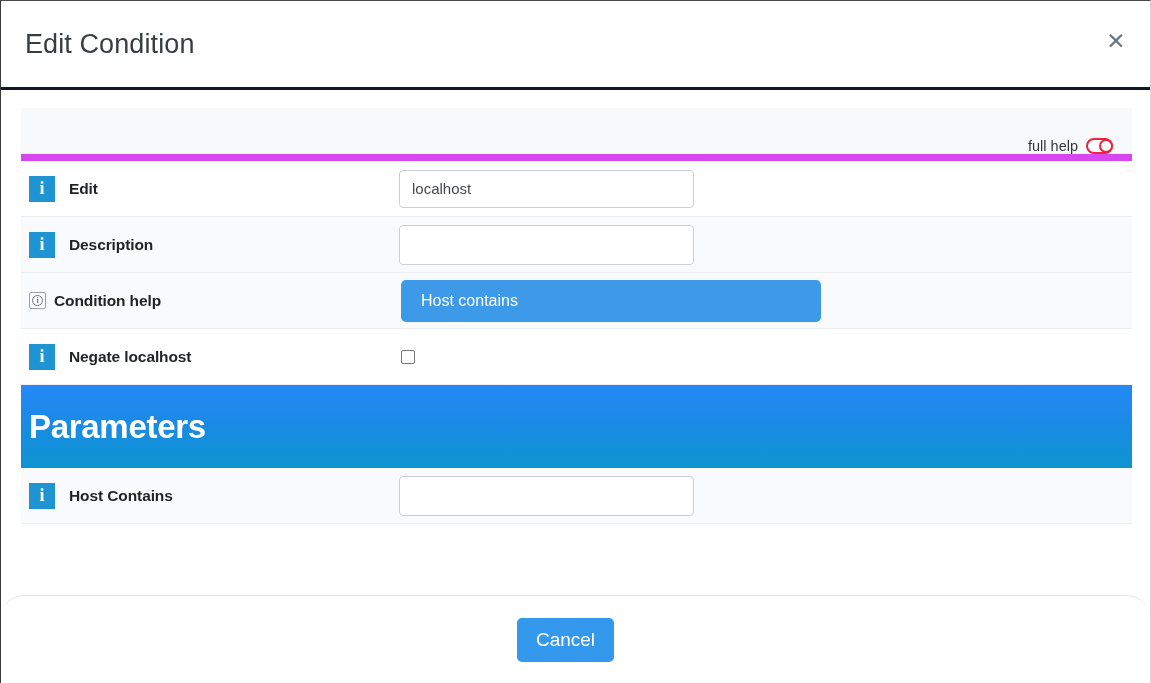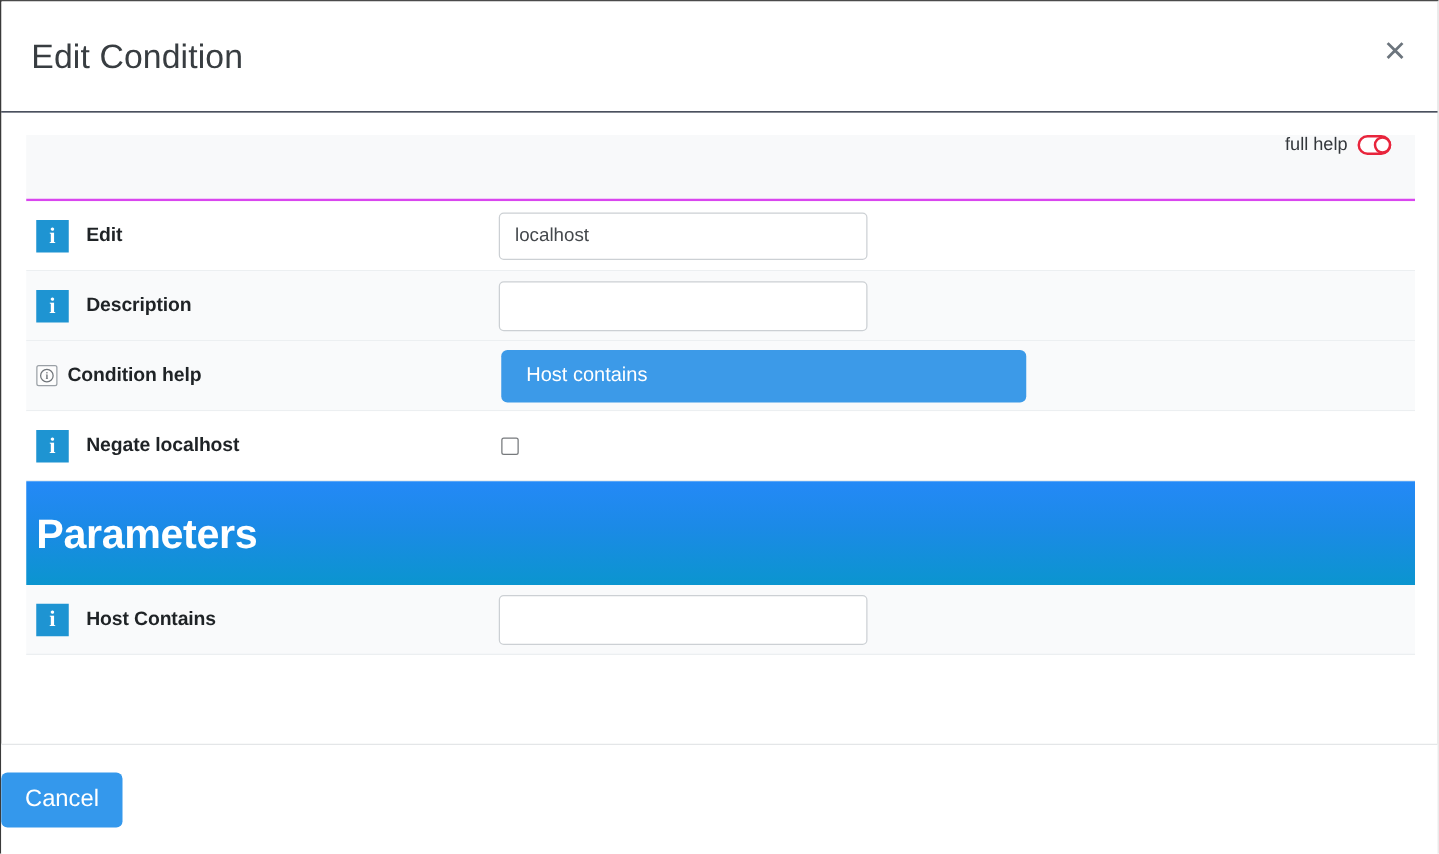--- a/index.html
+++ b/index.html
@@ -21,21 +21,21 @@
     border-top: 1px solid #4a4a4a;
     border-right: 1px solid #d8d8d8;
     display: flex;
     flex-direction: column;
   }
 
   
   .dlg-header {
     height: 89px;
     flex: 0 0 89px;
-    border-bottom: 1px solid #0f172a;
+    border-bottom: 3px solid #0f172a;
     display: flex;
     align-items: center;
     padding: 0 24px;
     position: relative;
   }
   .dlg-title {
     font-size: 27px;
     font-weight: 400;
     color: #383d41;
     letter-spacing: 0.1px;
@@ -62,23 +62,23 @@
   }
   .form-table {
     width: 1111px;
     border-collapse: collapse;
   }
 
   
   .help-bar {
     height: 53px;
     background: #f8f9fa;
-    border-bottom: 2px solid #d946ef;
-    display: flex;
-    align-items: flex-start;
+    border-bottom: 7px solid #d946ef;
+    display: flex;
+    align-items: flex-end;
     justify-content: flex-end;
     padding-right: 19px;
   }
   .help-label {
     font-size: 14.5px;
     color: #33373b;
     margin-right: 8px;
   }
   .toggle-pill {
     width: 27px;
@@ -232,24 +232,25 @@
     margin-left: 2px;
     cursor: pointer;
   }
 
   
   .dlg-footer {
     flex: 0 0 88px;
     border-top: 1px solid #e4e6e8;
     display: flex;
     align-items: center;
-    justify-content: space-between;
+    justify-content: center;
     padding-right: 20px;
     gap: 13px;
     background: #ffffff;
+    border-radius: 23px;
   }
   .btn {
     border: none;
     border-radius: 5px;
     color: #ffffff;
     font-size: 19px;
     font-family: "Liberation Sans", sans-serif;
     cursor: pointer;
     height: 44px;
     padding: 0 19px;

